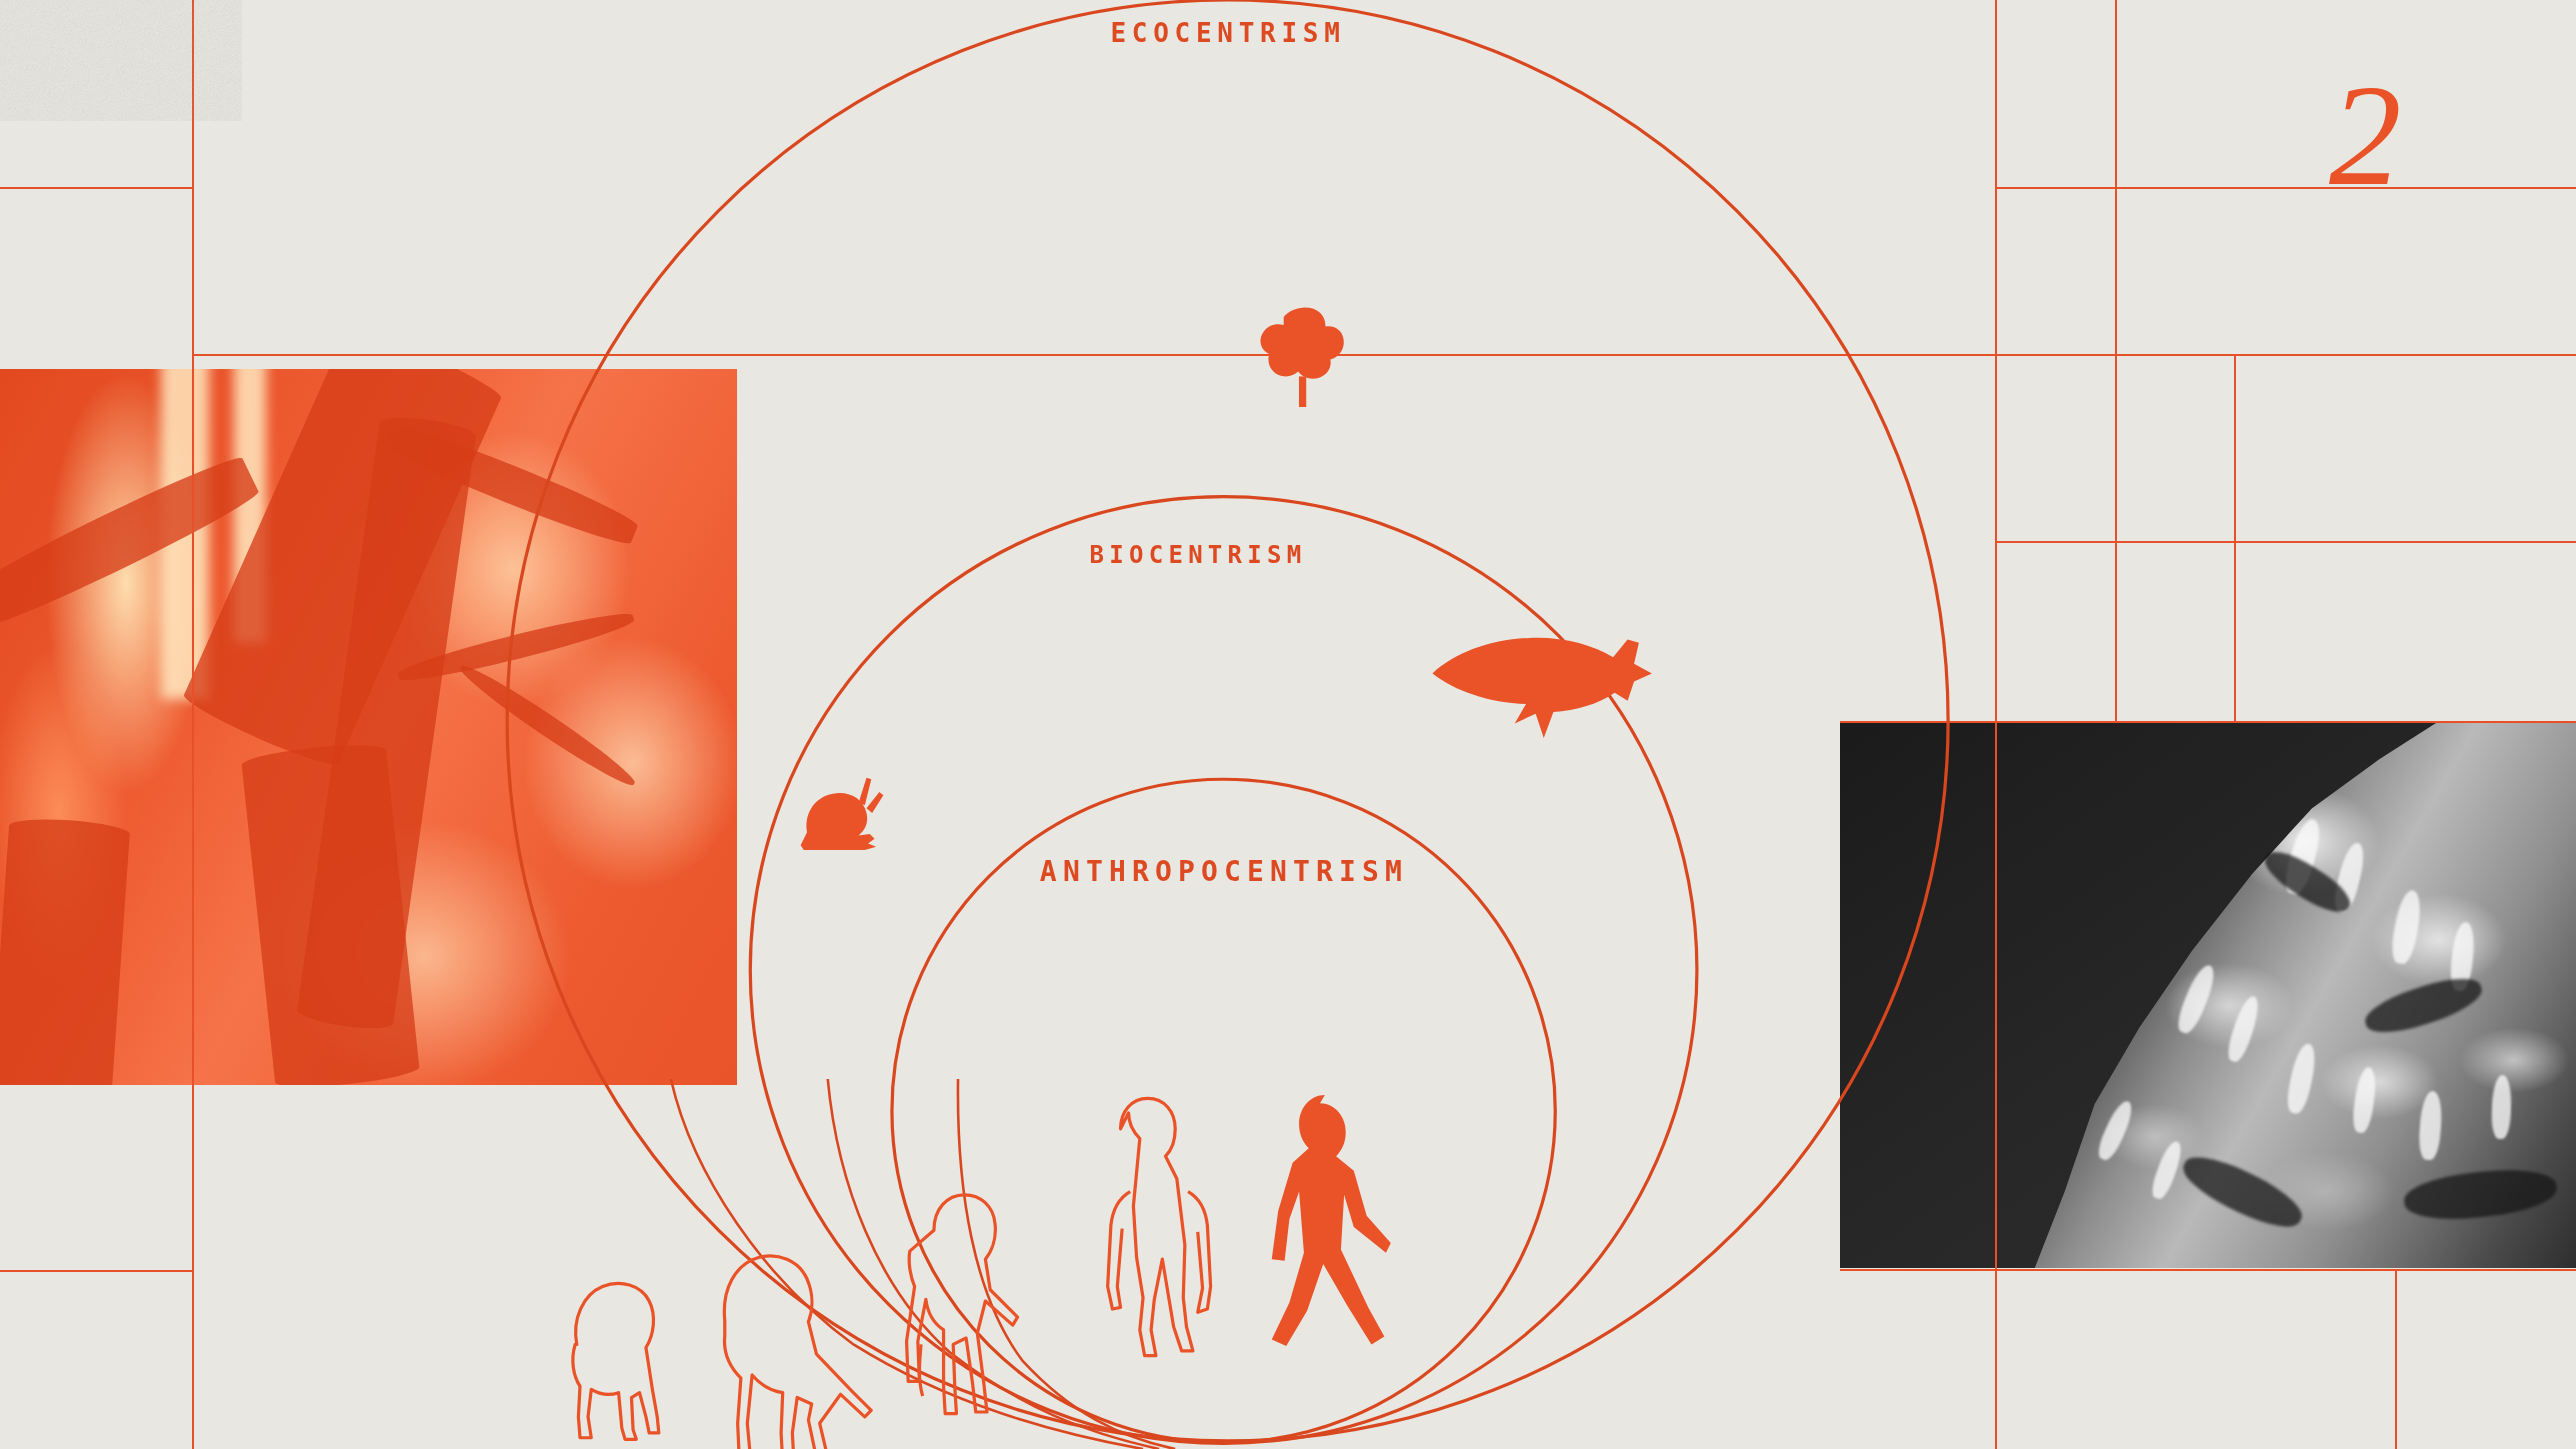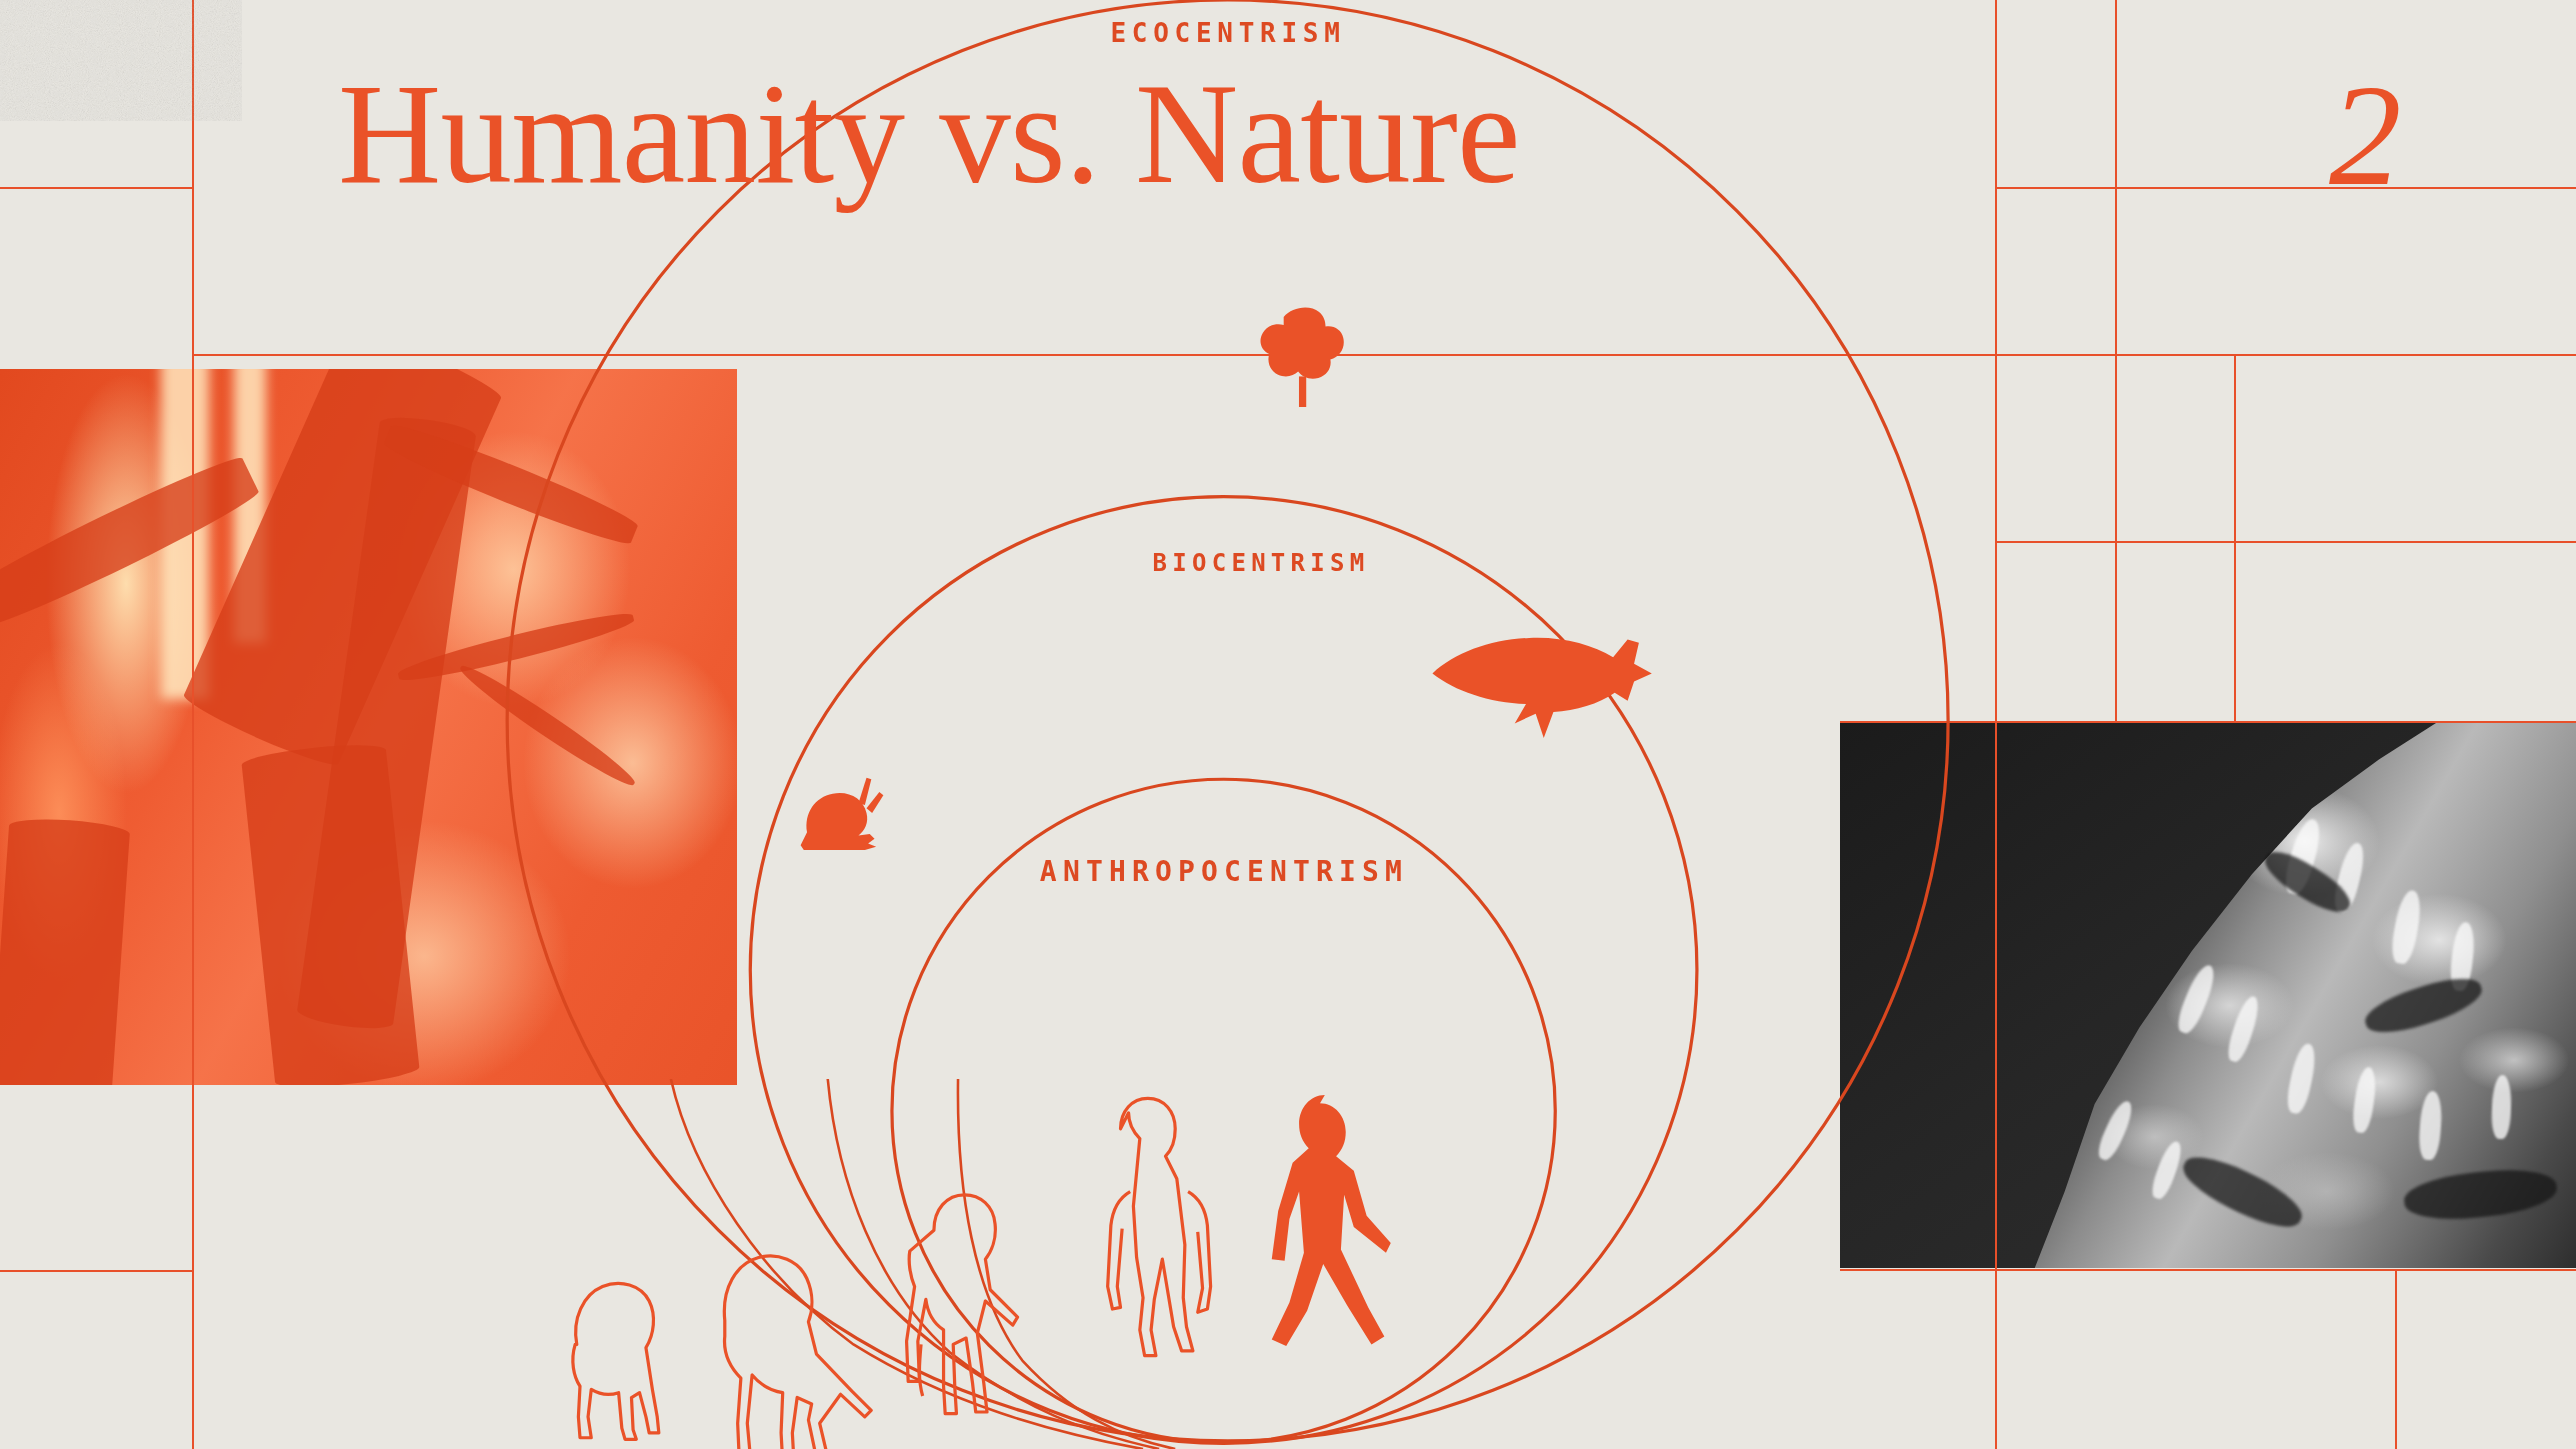--- a/index.html
+++ b/index.html
@@ -168,21 +168,21 @@
     <div class="crev" style="left:564px;top:451px;width:153px;height:45px;transform:rotate(-6deg);"></div>
   </div>
 
   <svg id="circles" viewBox="0 0 3200 1800">
     <circle cx="1525" cy="895" r="895" fill="none" stroke="#d9471f" stroke-width="4"></circle>
     <circle cx="1520" cy="1205" r="588" fill="none" stroke="#d9471f" stroke-width="4"></circle>
     <circle cx="1520" cy="1380" r="412" fill="none" stroke="#d9471f" stroke-width="4"></circle>
   </svg>
 
   <div class="ringlabel" style="left:1228px;top:17.7px;font-size:26px;">ECOCENTRISM</div>
-  <div class="ringlabel" style="left:1261px;top:541px;font-size:24px;margin-top:8px;">BIOCENTRISM</div>
+  <div class="ringlabel" style="left:1198px;top:541px;font-size:24px;">BIOCENTRISM</div>
   <div class="ringlabel" style="left:1224px;top:855px;font-size:28px;">ANTHROPOCENTRISM</div>
 
   <svg class="icon" style="left:1253px;top:304px;width:100px;height:103px;" viewBox="0 0 124 128">
     <path fill="#ea5228" d="M38 16c10-12 32-16 44-6 6 5 8 12 8 18 10-2 20 4 22 14 3 12-4 24-16 27 2 10-4 20-15 23-10 3-20-1-25-8-6 6-16 8-25 4-10-5-14-16-11-26C10 58 6 46 12 36c5-9 16-13 26-10z"></path>
     <rect fill="#ea5228" x="57" y="90" width="9" height="38"></rect>
   </svg>
 
   <svg class="icon" style="left:1426px;top:625px;width:250px;height:121px;" viewBox="0 0 310 150">
     <path fill="#ea5228" d="M8 60c28-26 72-42 120-44 40-2 78 8 104 24l18-22 14 4-6 26 22 12-22 10-8 24-16-10c-20 14-48 22-76 24l-12 32-10-30-26 12 14-24C78 96 36 82 8 60z"></path>
   </svg>
@@ -218,21 +218,20 @@
       <path d="M772 62c0-22 14-38 34-38s34 16 34 38c0 14-4 26-12 34l14 28 10 82-2 66 4 36 8 30h-14l-10-30-6-36-8-48-10 50-4 38 6 32h-14l-6-32 4-40-8-50-4-64 8-84c-8-8-14-20-14-32z"></path>
       <path d="M784 140c-14 8-22 24-24 42l-4 76 6 28 10-2-4-26 6-72"></path>
       <path d="M856 140c14 8 22 24 24 42l4 76-4 28-12 4 6-30-6-70"></path>
     </g>
 
     <g fill="#ea5228">
       <path d="M1020 30c18 0 32 16 32 36 0 12-4 22-12 30l22 18 16 56 30 34-6 12-40-32-12-40-4 68 34 72 20 36-16 10-30-48-30-52-20 58-26 44-18-8 22-46 18-62-6-76-12 34-6 52-16-2 8-60 18-60 20-18c-8-8-12-18-12-30 0-20 14-36 32-36z"></path>
     </g>
   </svg>
 
-  <div id="title">Humanity vs. Nature</div>
   <div id="pagenum">2</div>
 
   <svg id="grain" viewBox="0 0 300 150" width="242" height="121">
     <filter id="n1">
         <feTurbulence type="fractalNoise" baseFrequency="0.85" numOctaves="4" stitchTiles="stitch"></feTurbulence>
       <feColorMatrix type="saturate" values="0"></feColorMatrix>
       </filter>
     <rect width="100%" height="100%" filter="url(#n1)" opacity="0.55"></rect>
   </svg>
   <svg id="grain2" viewBox="0 0 300 150" width="242" height="121">

